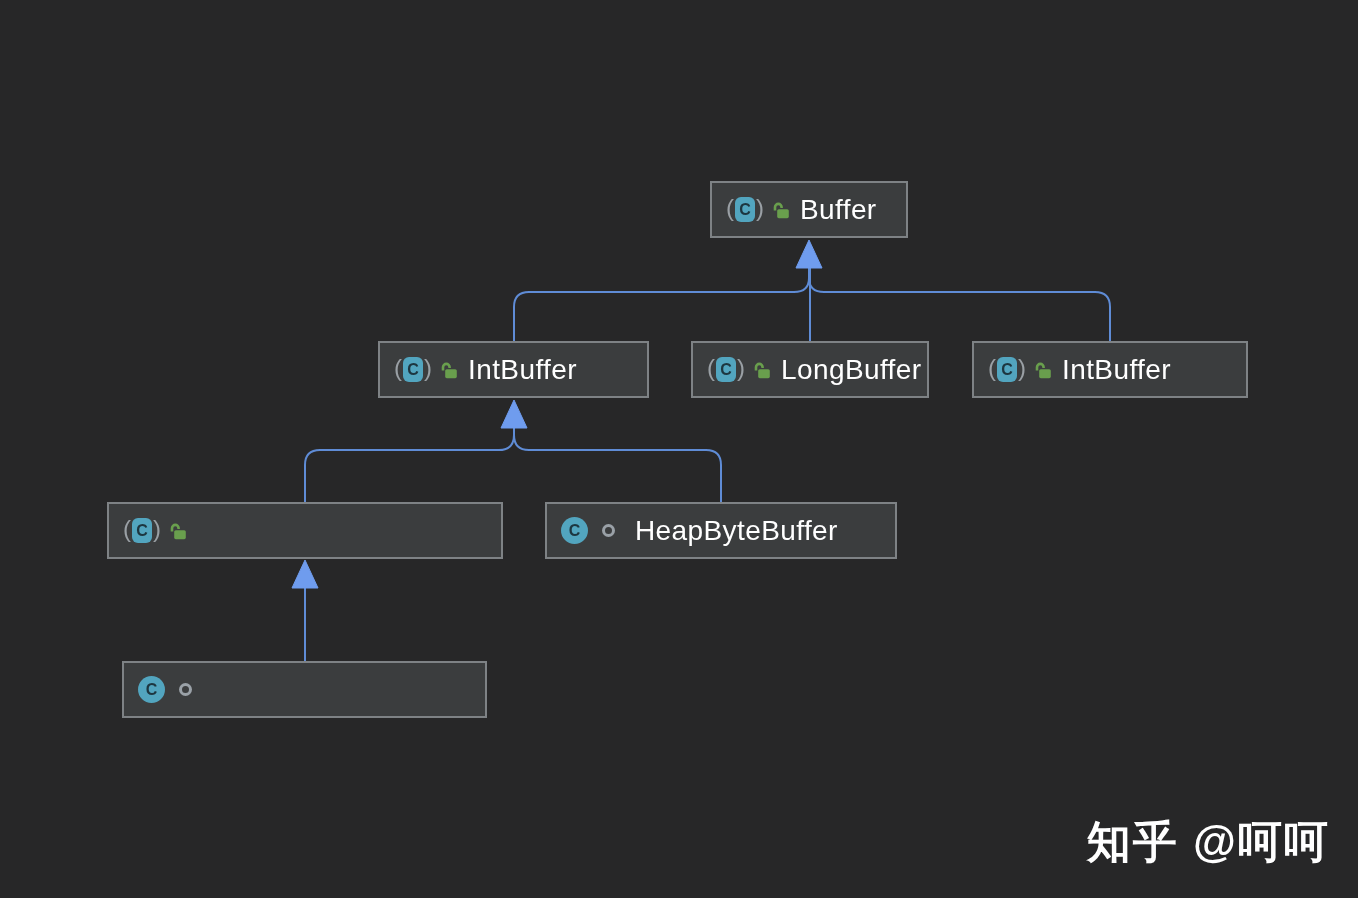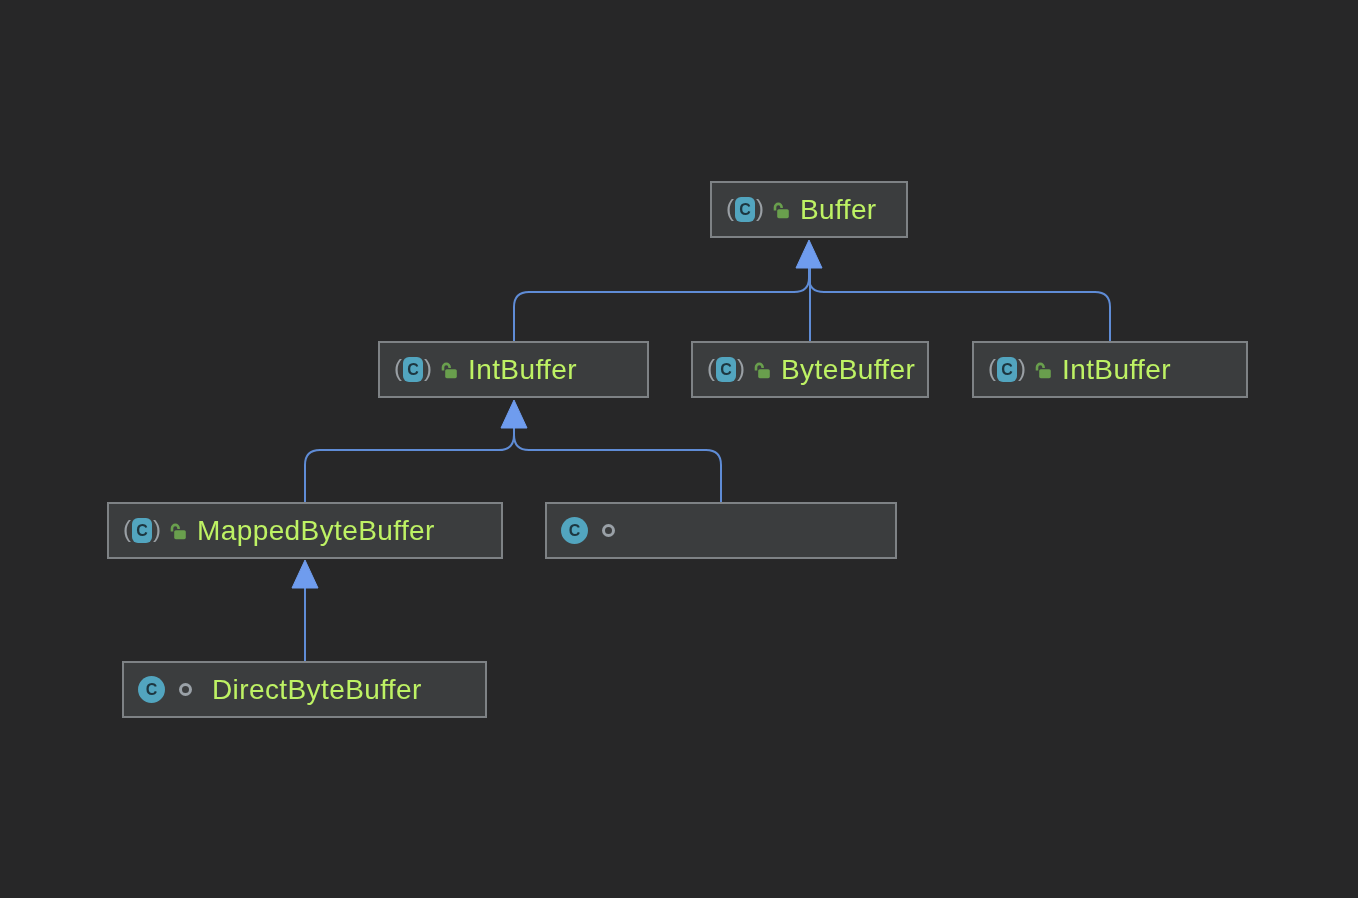--- a/index.html
+++ b/index.html
@@ -81,21 +81,21 @@
   .ring-icon {
     display: inline-block;
     width: 7px;
     height: 7px;
     border: 3px solid #9aa1a7;
     border-radius: 50%;
     margin-left: 14px;
   }
   .node-label {
     font-size: 28px;
-    color: #bef264;
+    color: #ffffff;
     letter-spacing: 0.4px;
     white-space: nowrap;
   }
   .watermark {
     position: absolute;
     right: 28px;
     bottom: 26px;
     font-size: 44px;
     font-weight: 700;
     color: #ffffff;
@@ -165,21 +165,21 @@
           <span class="cbadge rect">C</span>
           <span class="paren">)</span>
       </span>
       <span class="lock-icon">
         <svg width="20" height="20" viewBox="0 0 20 20">
             <path d="M4 10.5 V7.2 a3.3 3.3 0 0 1 6.6 0 V8" fill="none" stroke="#699f4d" stroke-width="2.6"></path>
             <rect x="6.2" y="9.2" width="11.6" height="9" rx="1.6" fill="#699f4d"></rect>
           </svg>
       </span>
     </span>
-    <span class="node-label">ByteBuffer</span>
+    <span class="node-label">LongBuffer</span>
   </div>
 
   <div class="node" style="left:972px; top:341px; width:276px;">
     <span class="icons">
       <span style="display:inline-flex;align-items:center;">
         <span class="paren">(</span>
           <span class="cbadge rect">C</span>
           <span class="paren">)</span>
       </span>
       <span class="lock-icon">
@@ -199,32 +199,32 @@
           <span class="cbadge rect">C</span>
           <span class="paren">)</span>
       </span>
       <span class="lock-icon">
         <svg width="20" height="20" viewBox="0 0 20 20">
             <path d="M4 10.5 V7.2 a3.3 3.3 0 0 1 6.6 0 V8" fill="none" stroke="#699f4d" stroke-width="2.6"></path>
             <rect x="6.2" y="9.2" width="11.6" height="9" rx="1.6" fill="#699f4d"></rect>
           </svg>
       </span>
     </span>
-    <span class="node-label">MappedByteBuffer</span>
   </div>
 
   <div class="node" style="left:545px; top:502px; width:352px;">
     <span class="icons">
       <span class="cbadge circle">C</span>
       <span class="ring-icon"></span>
     </span>
+    <span class="node-label">HeapByteBuffer</span>
   </div>
 
   <div class="node" style="left:122px; top:661px; width:365px;">
     <span class="icons">
       <span class="cbadge circle">C</span>
       <span class="ring-icon"></span>
     </span>
-    <span class="node-label">DirectByteBuffer</span>
-  </div>
-
+  </div>
+
+  <div class="watermark">知乎 @呵呵</div>
 
 </div>
 
 </body></html>

